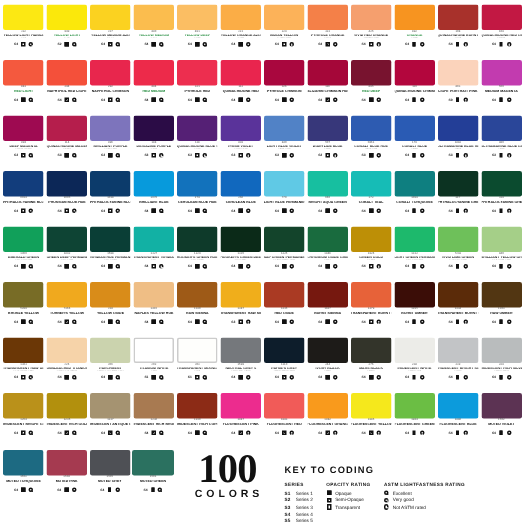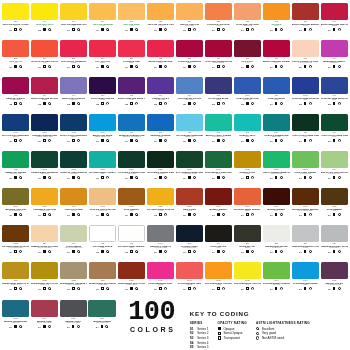--- a/index.html
+++ b/index.html
@@ -107,21 +107,21 @@
     text-align: center;
     padding-top: 1px;
     margin-left: 4px;
   }
   .brand .big {
     font-size: 27px;
     font-weight: bold;
     line-height: 0.88;
     letter-spacing: -0.5px;
     color: #111;
-    font-family: Liberation Mono, monospace;
+    font-family: Liberation Serif, serif;
   }
   .brand .sub {
     font-size: 7px;
     font-weight: bold;
     letter-spacing: 2.6px;
     color: #111;
     margin-top: 1px;
     margin-left: 2px;
   }
   

